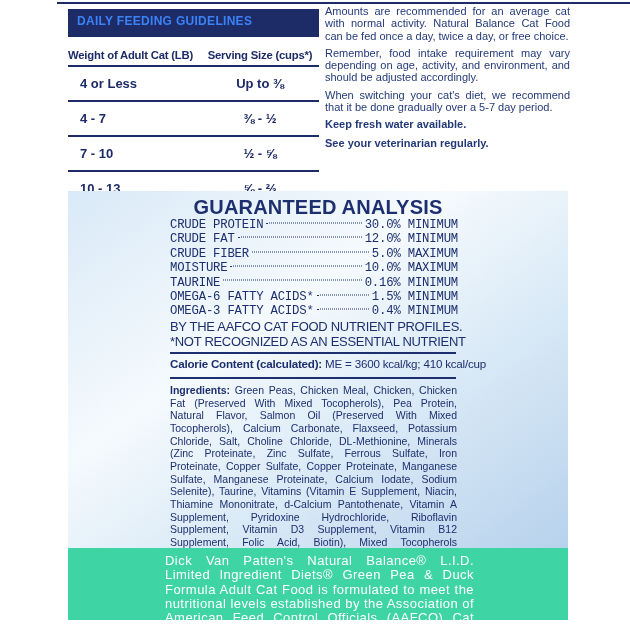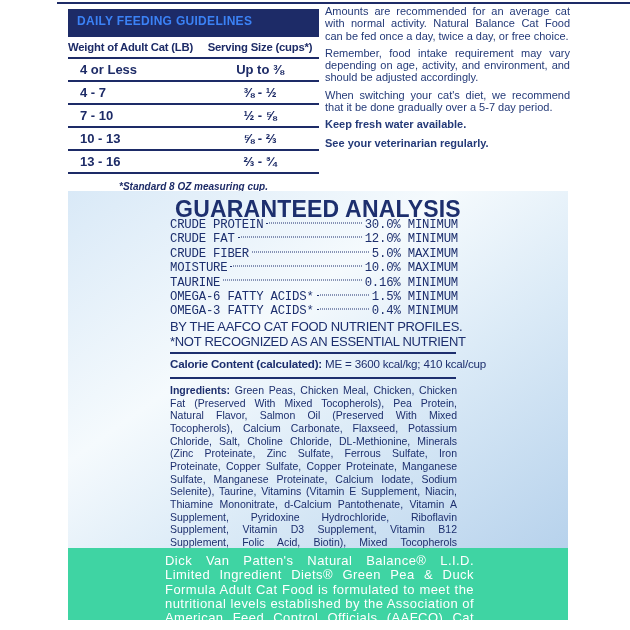--- a/index.html
+++ b/index.html
@@ -8,44 +8,44 @@
   .canvas { position:relative; width:630px; height:630px; background:#ffffff; overflow:hidden; }
 
   .topline { position:absolute; left:57px; top:2px; width:573px; height:2px; background:#1d2b67; }
 
   
   .feeding { position:absolute; left:68px; top:9px; width:251px; color:#1d2b67; }
   .feeding-title {
     background:#1d2b67; color:#3b82f6; font-weight:bold; font-size:12px;
     letter-spacing:.3px; padding:4px 0 4px 9px; height:28px; line-height:17px;
   }
-  .feeding-head { display:grid; grid-template-columns:53% 47%; padding-top:3px; }
+  .feeding-head { display:grid; grid-template-columns:53% 47%; padding-top:11px; }
   .feeding-head span { font-weight:bold; font-size:11.3px; letter-spacing:-.2px; line-height:15px; }
   .feeding-head span:last-child { text-align:center; }
   .feeding-rows { margin-top:2px; border-bottom:2px solid #1d2b67; }
   .feeding-row {
     display:grid; grid-template-columns:53% 47%; border-top:2px solid #1d2b67;
-    height:23px; align-items:center; font-weight:bold; font-size:13px;
+    height:35px; align-items:center; font-weight:bold; font-size:13px;
   }
   .feeding-row .c1 { padding-left:12px; }
   .feeding-row .c2 { text-align:center; }
   .feeding-foot { text-align:center; font-weight:bold; font-style:italic; font-size:10px; margin-top:7px; }
 
   
   .notes { position:absolute; left:325px; top:5px; width:245px; color:#243a78; }
   .notes p { font-size:11px; line-height:12.3px; text-align:justify; margin-bottom:5px; }
   .notes p.b { font-weight:bold; text-align:left; margin-bottom:6px; }
 
   
   .panel {
     position:absolute; left:68px; top:191px; width:500px; height:357px;
     background:linear-gradient(to bottom right,#d9e9f7 0%,#f5fafd 38%,#dcebf7 62%,#b7d2ec 100%);
     color:#1d2f6e;
   }
-  .ga-title { text-align:center; font-weight:bold; font-size:23px; letter-spacing:.2px; margin-top:5px; }
+  .ga-title { text-align:center; font-weight:bold; font-size:20px; letter-spacing:.2px; margin-top:5px; }
   .ga-rows { position:absolute; left:102px; top:27px; width:288px; }
   .ga-row { display:flex; align-items:center; font-size:12.3px; line-height:14.4px; letter-spacing:-.2px; white-space:nowrap;font-family:Liberation Mono, monospace; }
   .ga-dots { flex:1; border-bottom:1.7px dotted #1d2f6e; margin:0 3px; transform:translateY(-2.5px); min-width:8px; }
   .ga-note { position:absolute; left:102px; top:129px; width:300px; font-size:13px; letter-spacing:-.3px; line-height:14.8px; }
   .cal-rule { position:absolute; left:102px; width:286px; height:2px; background:#1d2f6e; }
   .rule1 { top:161px; } .rule2 { top:186px; }
   .cal { position:absolute; left:102px; top:166px; width:286px; font-size:11.6px; letter-spacing:-.2px; white-space:nowrap; }
   .cal b { letter-spacing:-.2px; }
   .ingredients {
     position:absolute; left:102px; top:193px; width:287px;

